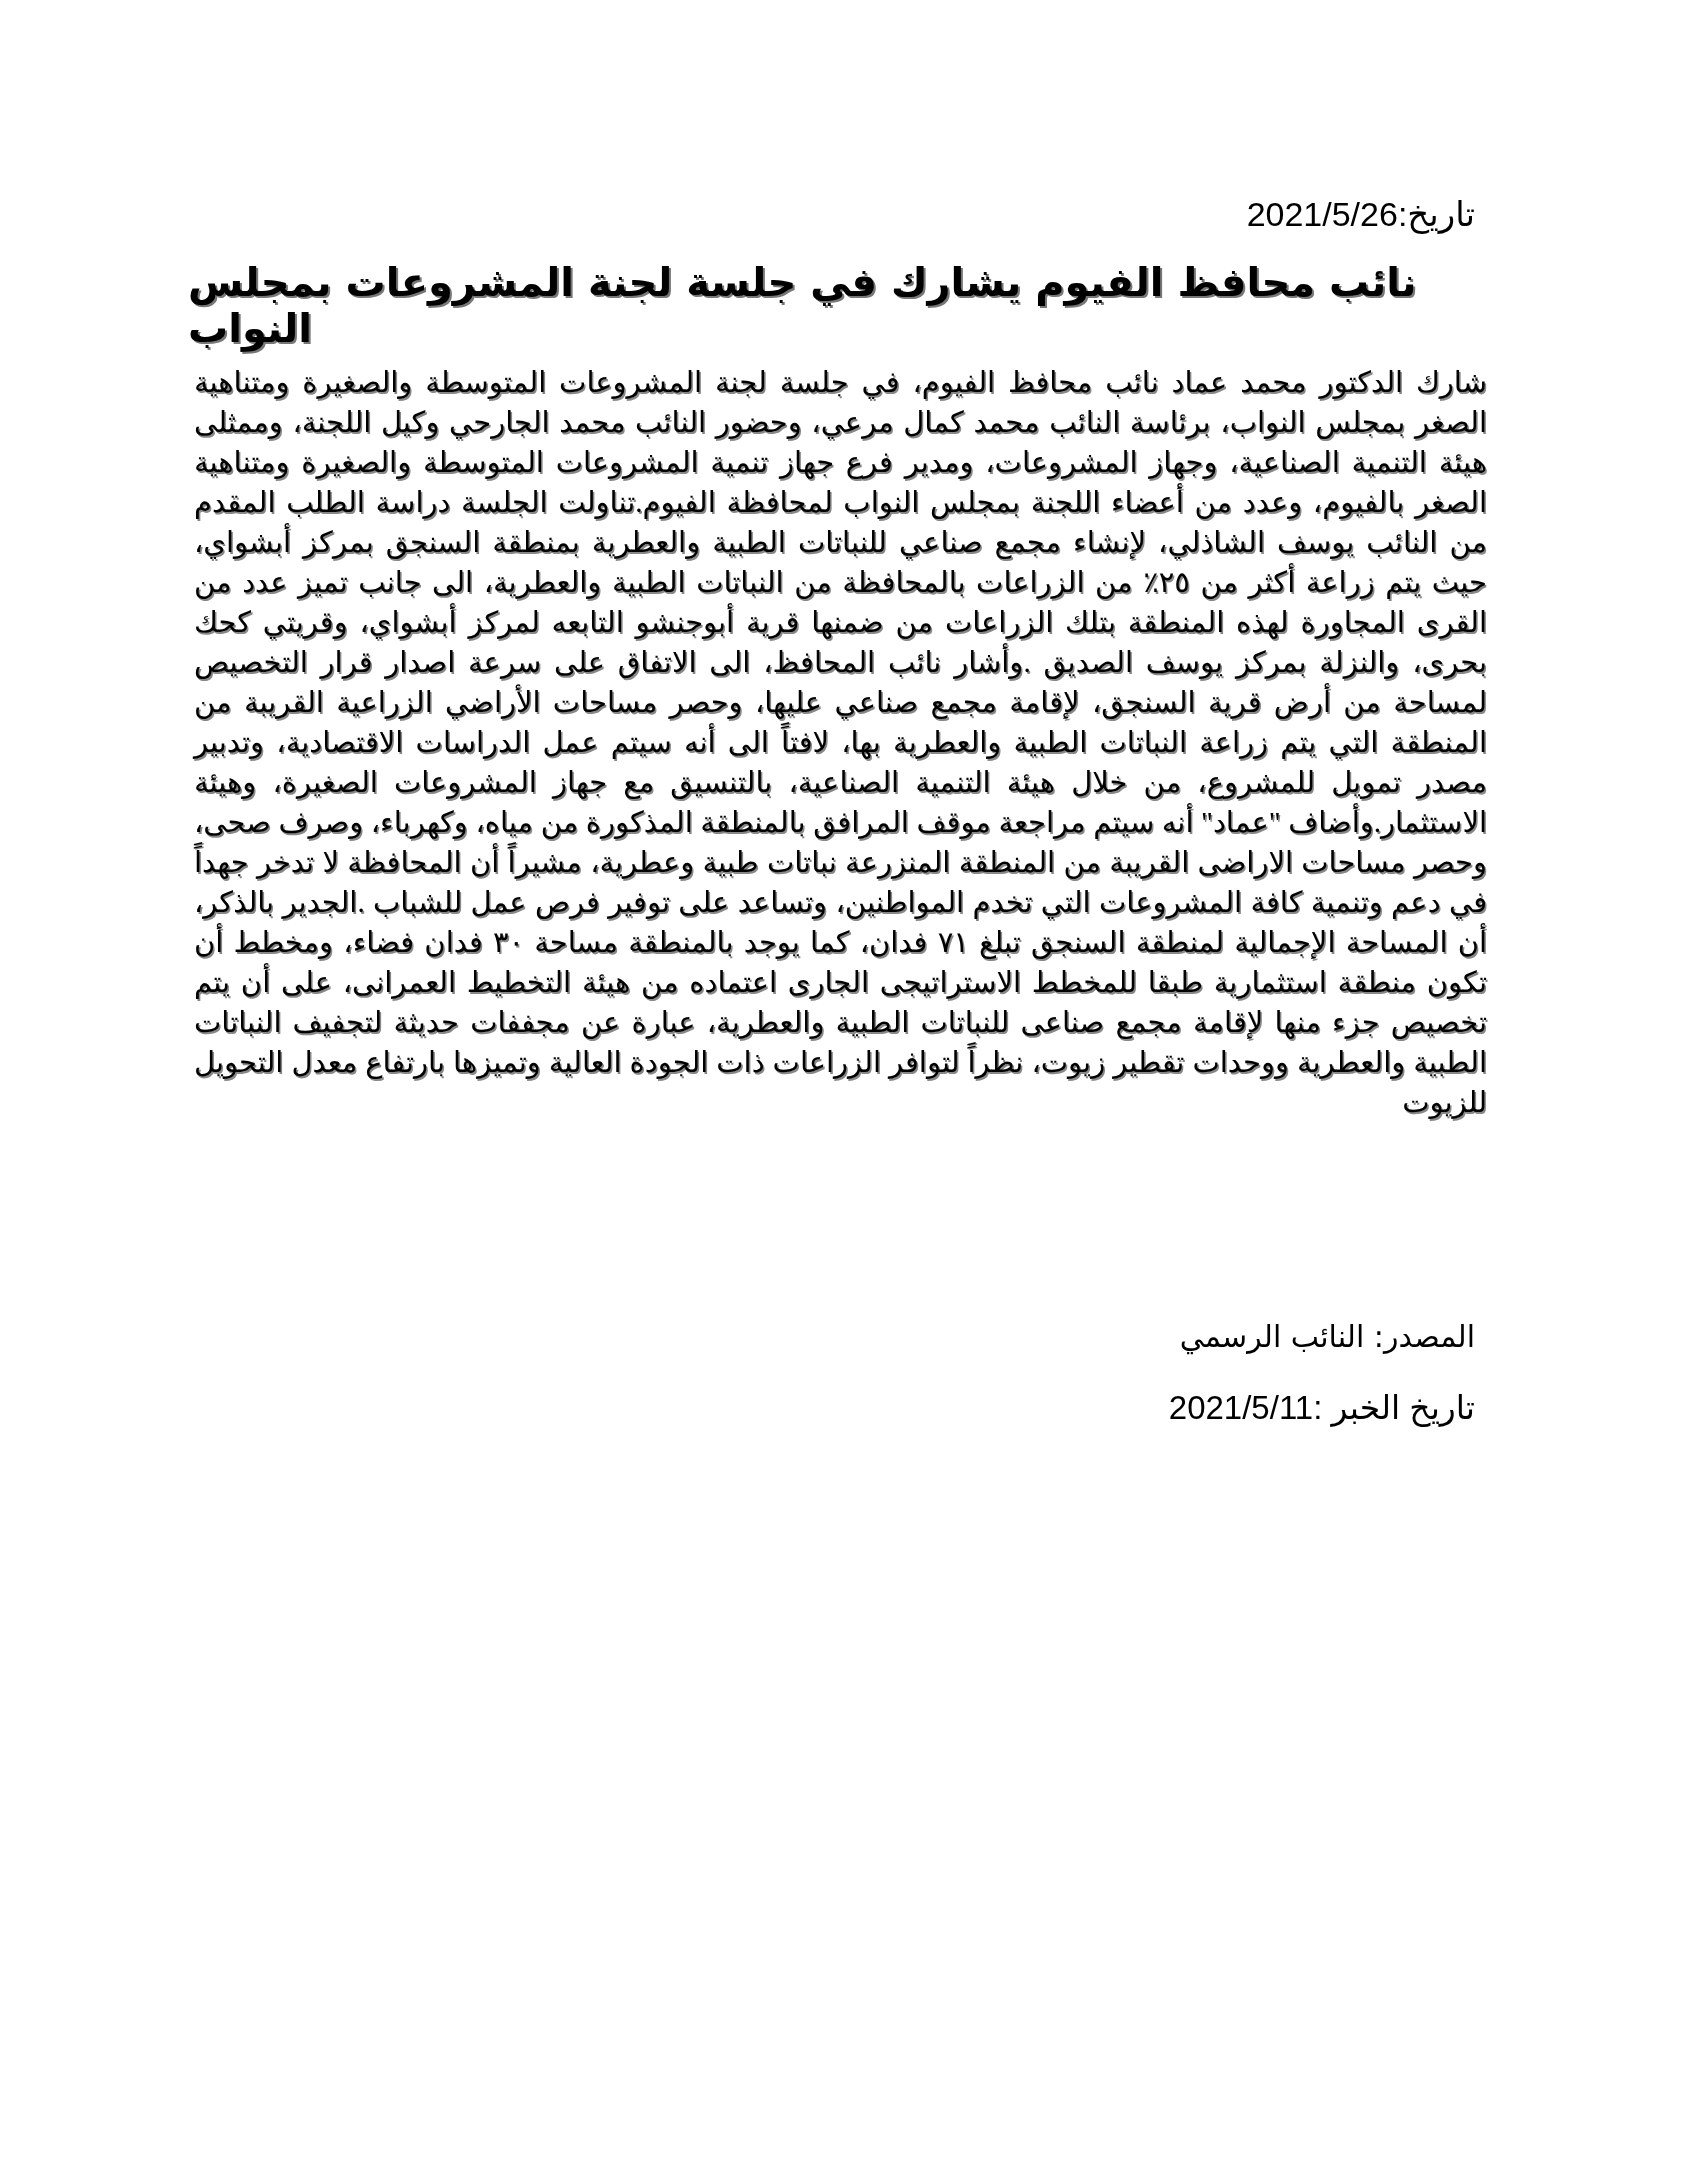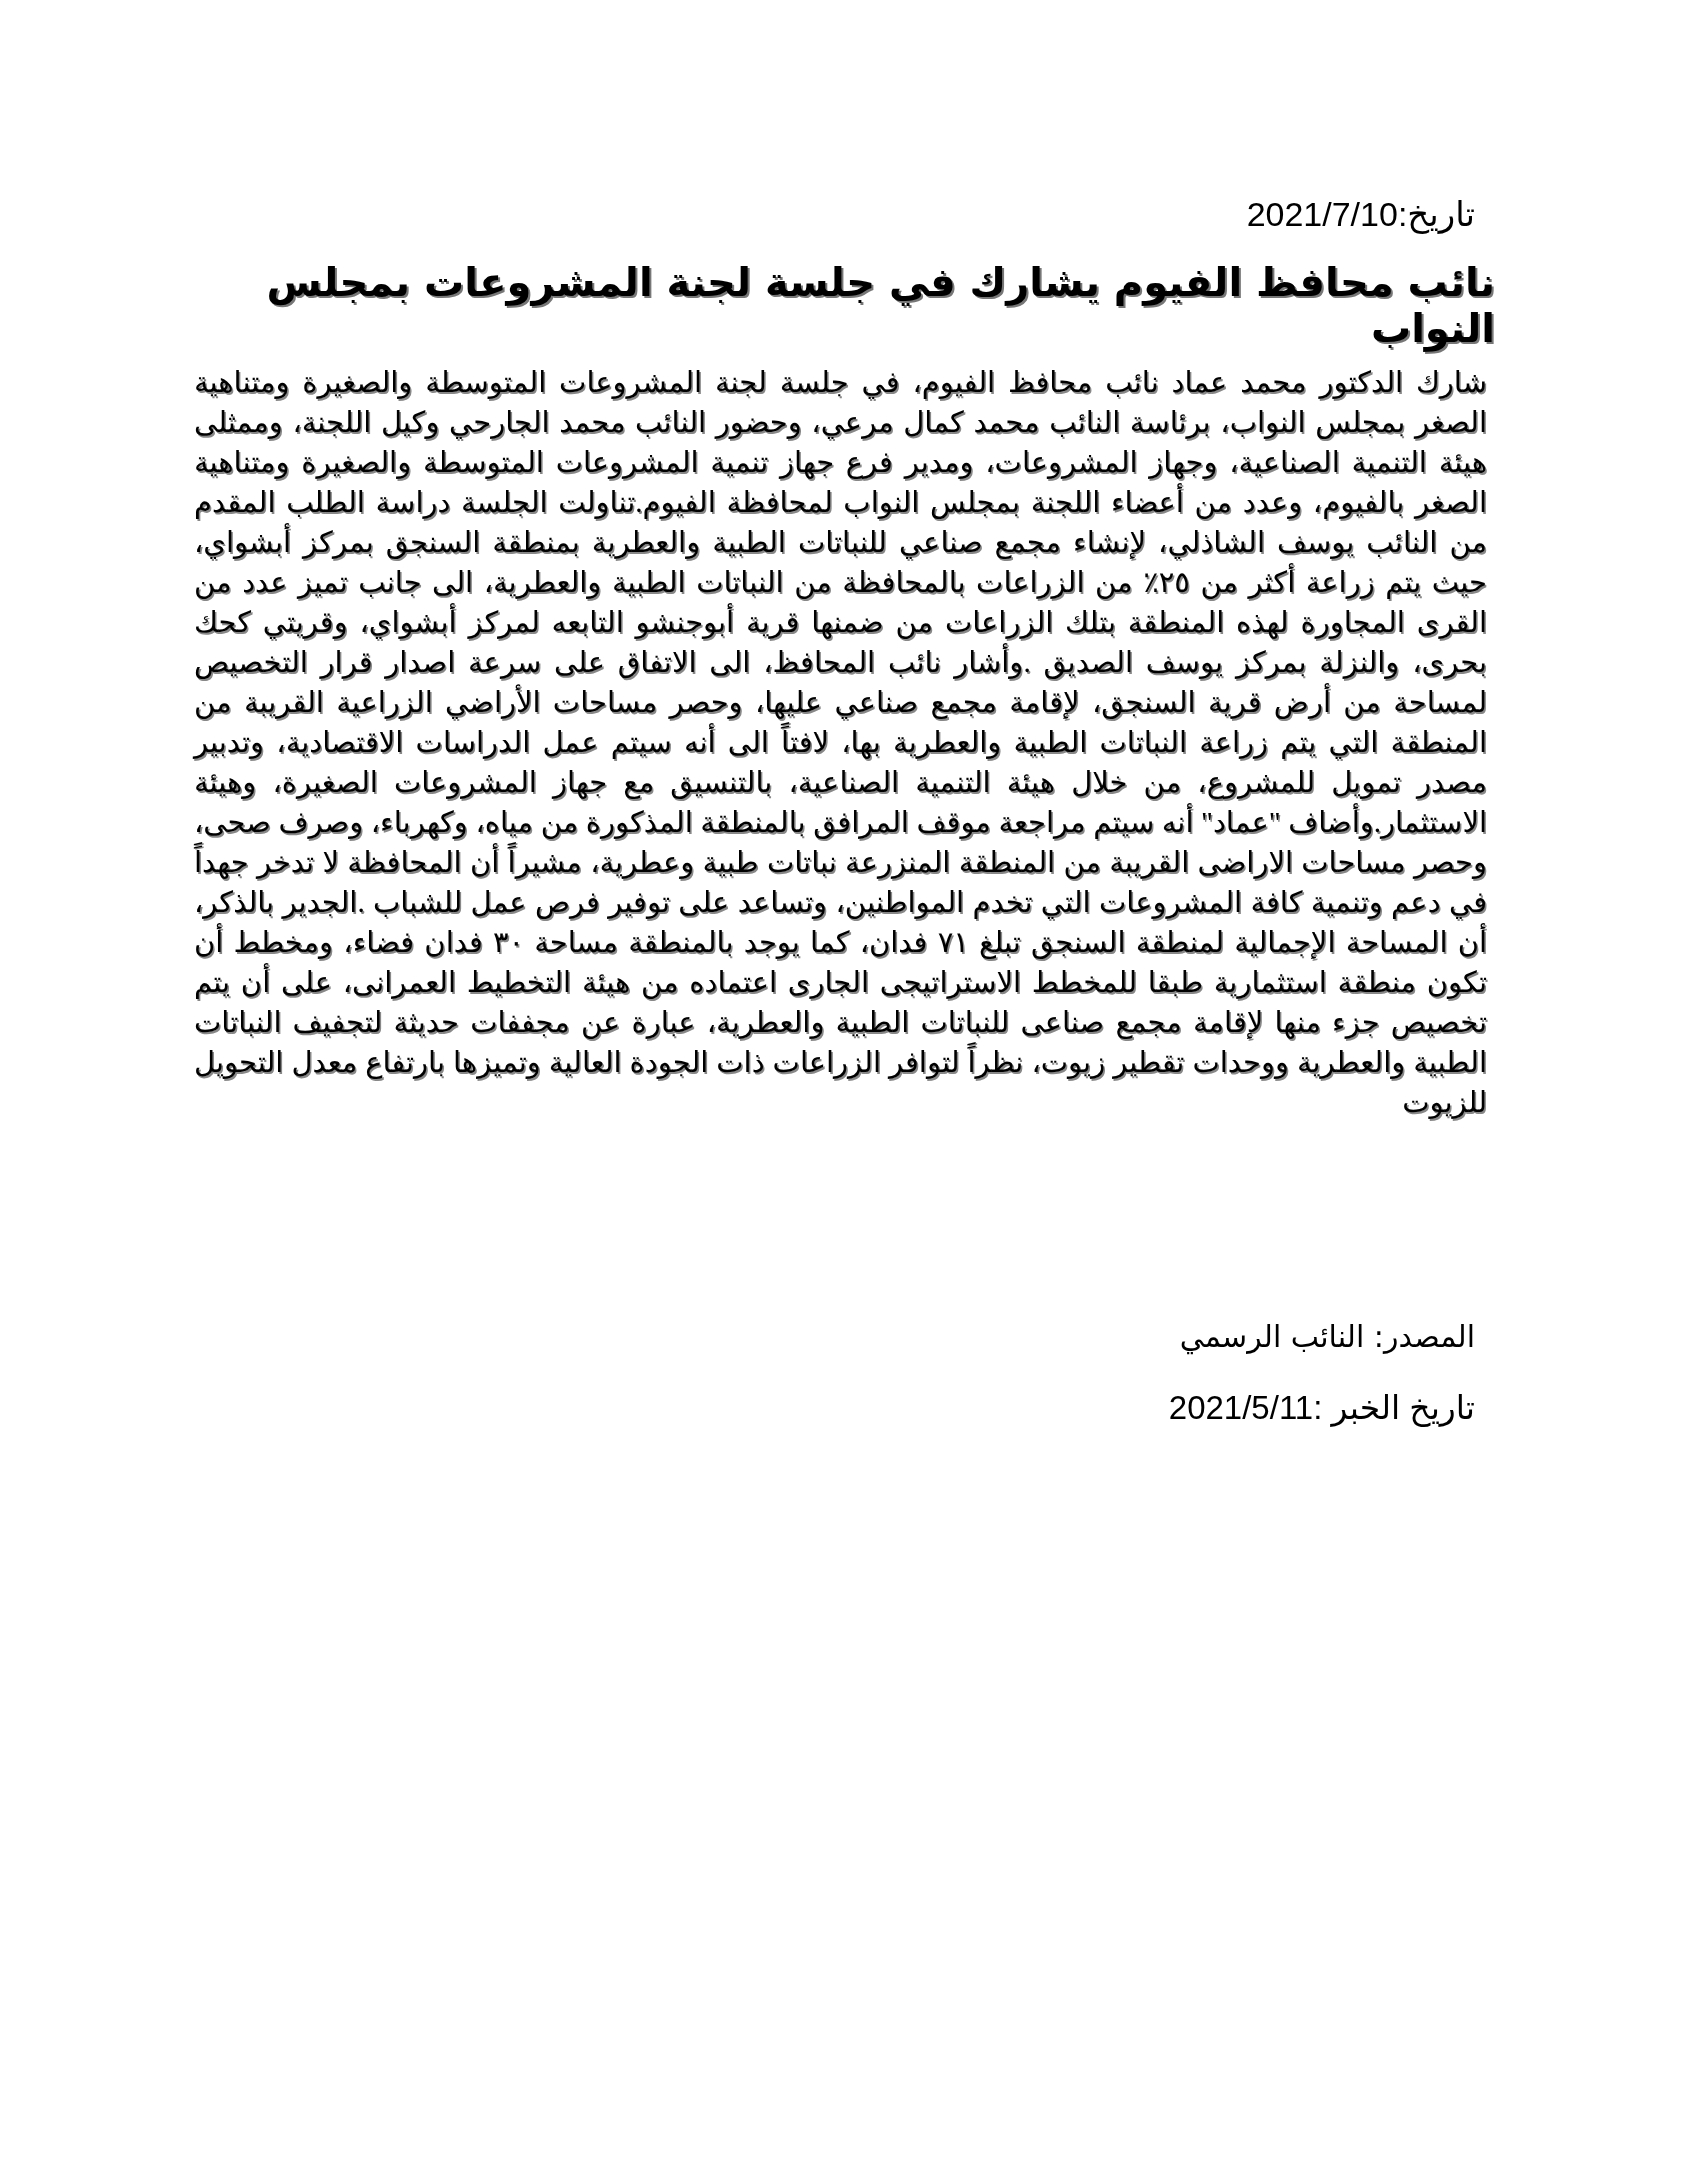--- a/index.html
+++ b/index.html
@@ -1,37 +1,37 @@
 <!DOCTYPE html>
 <html><head>
 <meta charset="utf-8">
 <style>
   html, body { margin:0; padding:0; background:#ffffff; }
   body { width:1683px; height:2178px; position:relative; overflow:hidden;
          font-family:"DejaVu Sans","Liberation Sans",sans-serif; color:#000; }
   .page { position:absolute; left:0; top:0; width:1683px; height:2178px; background:#fff; }
   .date-top { position:absolute; right:208px; top:194px; font-size:34px; direction:rtl;
               font-family:"Liberation Sans","DejaVu Sans",sans-serif; }
-  .title { position:absolute; left:188px; right:188px; top:259px; text-align:right;
+  .title { position:absolute; left:188px; right:188px; top:259px; text-align:left;
            direction:rtl; font-size:40px; font-weight:bold;
            font-family:"DejaVu Sans","Liberation Sans",sans-serif;
            text-shadow:2px 2px 0 #777; }
   .body-text { position:absolute; left:194px; right:196px; top:362px;
                direction:rtl; text-align:justify; text-align-last:right;
                font-size:29px; line-height:40px;
                font-family:Liberation Serif, serif;
                text-shadow:1.5px 1.5px 0 #888; }
   .source { position:absolute; right:208px; top:1319px; direction:rtl; font-size:30px;
             font-family:"DejaVu Sans","Liberation Sans",sans-serif; }
   .news-date { position:absolute; right:208px; top:1388px; direction:rtl; font-size:33px;
                font-family:"Liberation Sans","DejaVu Sans",sans-serif; }
 </style>
 </head>
 <body>
 
 <div class="page">
-  <div class="date-top">تاريخ:2021/7/10</div>
+  <div class="date-top">تاريخ:2021/5/26</div>
   <div class="title">نائب محافظ الفيوم يشارك في جلسة لجنة المشروعات بمجلس النواب</div>
   <div class="body-text">شارك الدكتور محمد عماد نائب محافظ الفيوم، في جلسة لجنة المشروعات المتوسطة والصغيرة ومتناهية الصغر بمجلس النواب، برئاسة النائب محمد كمال مرعي، وحضور النائب محمد الجارحي وكيل اللجنة، وممثلى هيئة التنمية الصناعية، وجهاز المشروعات، ومدير فرع جهاز تنمية المشروعات المتوسطة والصغيرة ومتناهية الصغر بالفيوم، وعدد من أعضاء اللجنة بمجلس النواب لمحافظة الفيوم.تناولت الجلسة دراسة الطلب المقدم من النائب يوسف الشاذلي، لإنشاء مجمع صناعي للنباتات الطبية والعطرية بمنطقة السنجق بمركز أبشواي، حيث يتم زراعة أكثر من ٢٥٪ من الزراعات بالمحافظة من النباتات الطبية والعطرية، الى جانب تميز عدد من القرى المجاورة لهذه المنطقة بتلك الزراعات من ضمنها قرية أبوجنشو التابعه لمركز أبشواي، وقريتي كحك بحرى، والنزلة بمركز يوسف الصديق .وأشار نائب المحافظ، الى الاتفاق على سرعة اصدار قرار التخصيص لمساحة من أرض قرية السنجق، لإقامة مجمع صناعي عليها، وحصر مساحات الأراضي الزراعية القريبة من المنطقة التي يتم زراعة النباتات الطبية والعطرية بها، لافتاً الى أنه سيتم عمل الدراسات الاقتصادية، وتدبير مصدر تمويل للمشروع، من خلال هيئة التنمية الصناعية، بالتنسيق مع جهاز المشروعات الصغيرة، وهيئة الاستثمار.وأضاف "عماد" أنه سيتم مراجعة موقف المرافق بالمنطقة المذكورة من مياه، وكهرباء، وصرف صحى، وحصر مساحات الاراضى القريبة من المنطقة المنزرعة نباتات طبية وعطرية، مشيراً أن المحافظة لا تدخر جهداً في دعم وتنمية كافة المشروعات التي تخدم المواطنين، وتساعد على توفير فرص عمل للشباب .الجدير بالذكر، أن المساحة الإجمالية لمنطقة السنجق تبلغ ٧١ فدان، كما يوجد بالمنطقة مساحة ٣٠ فدان فضاء، ومخطط أن تكون منطقة استثمارية طبقا للمخطط الاستراتيجى الجارى اعتماده من هيئة التخطيط العمرانى، على أن يتم تخصيص جزء منها لإقامة مجمع صناعى للنباتات الطبية والعطرية، عبارة عن مجففات حديثة لتجفيف النباتات الطبية والعطرية ووحدات تقطير زيوت، نظراً لتوافر الزراعات ذات الجودة العالية وتميزها بارتفاع معدل التحويل للزيوت</div>
   <div class="source">المصدر: النائب الرسمي</div>
   <div class="news-date">تاريخ الخبر :2021/5/11</div>
 </div>
 
 
 </body></html>

